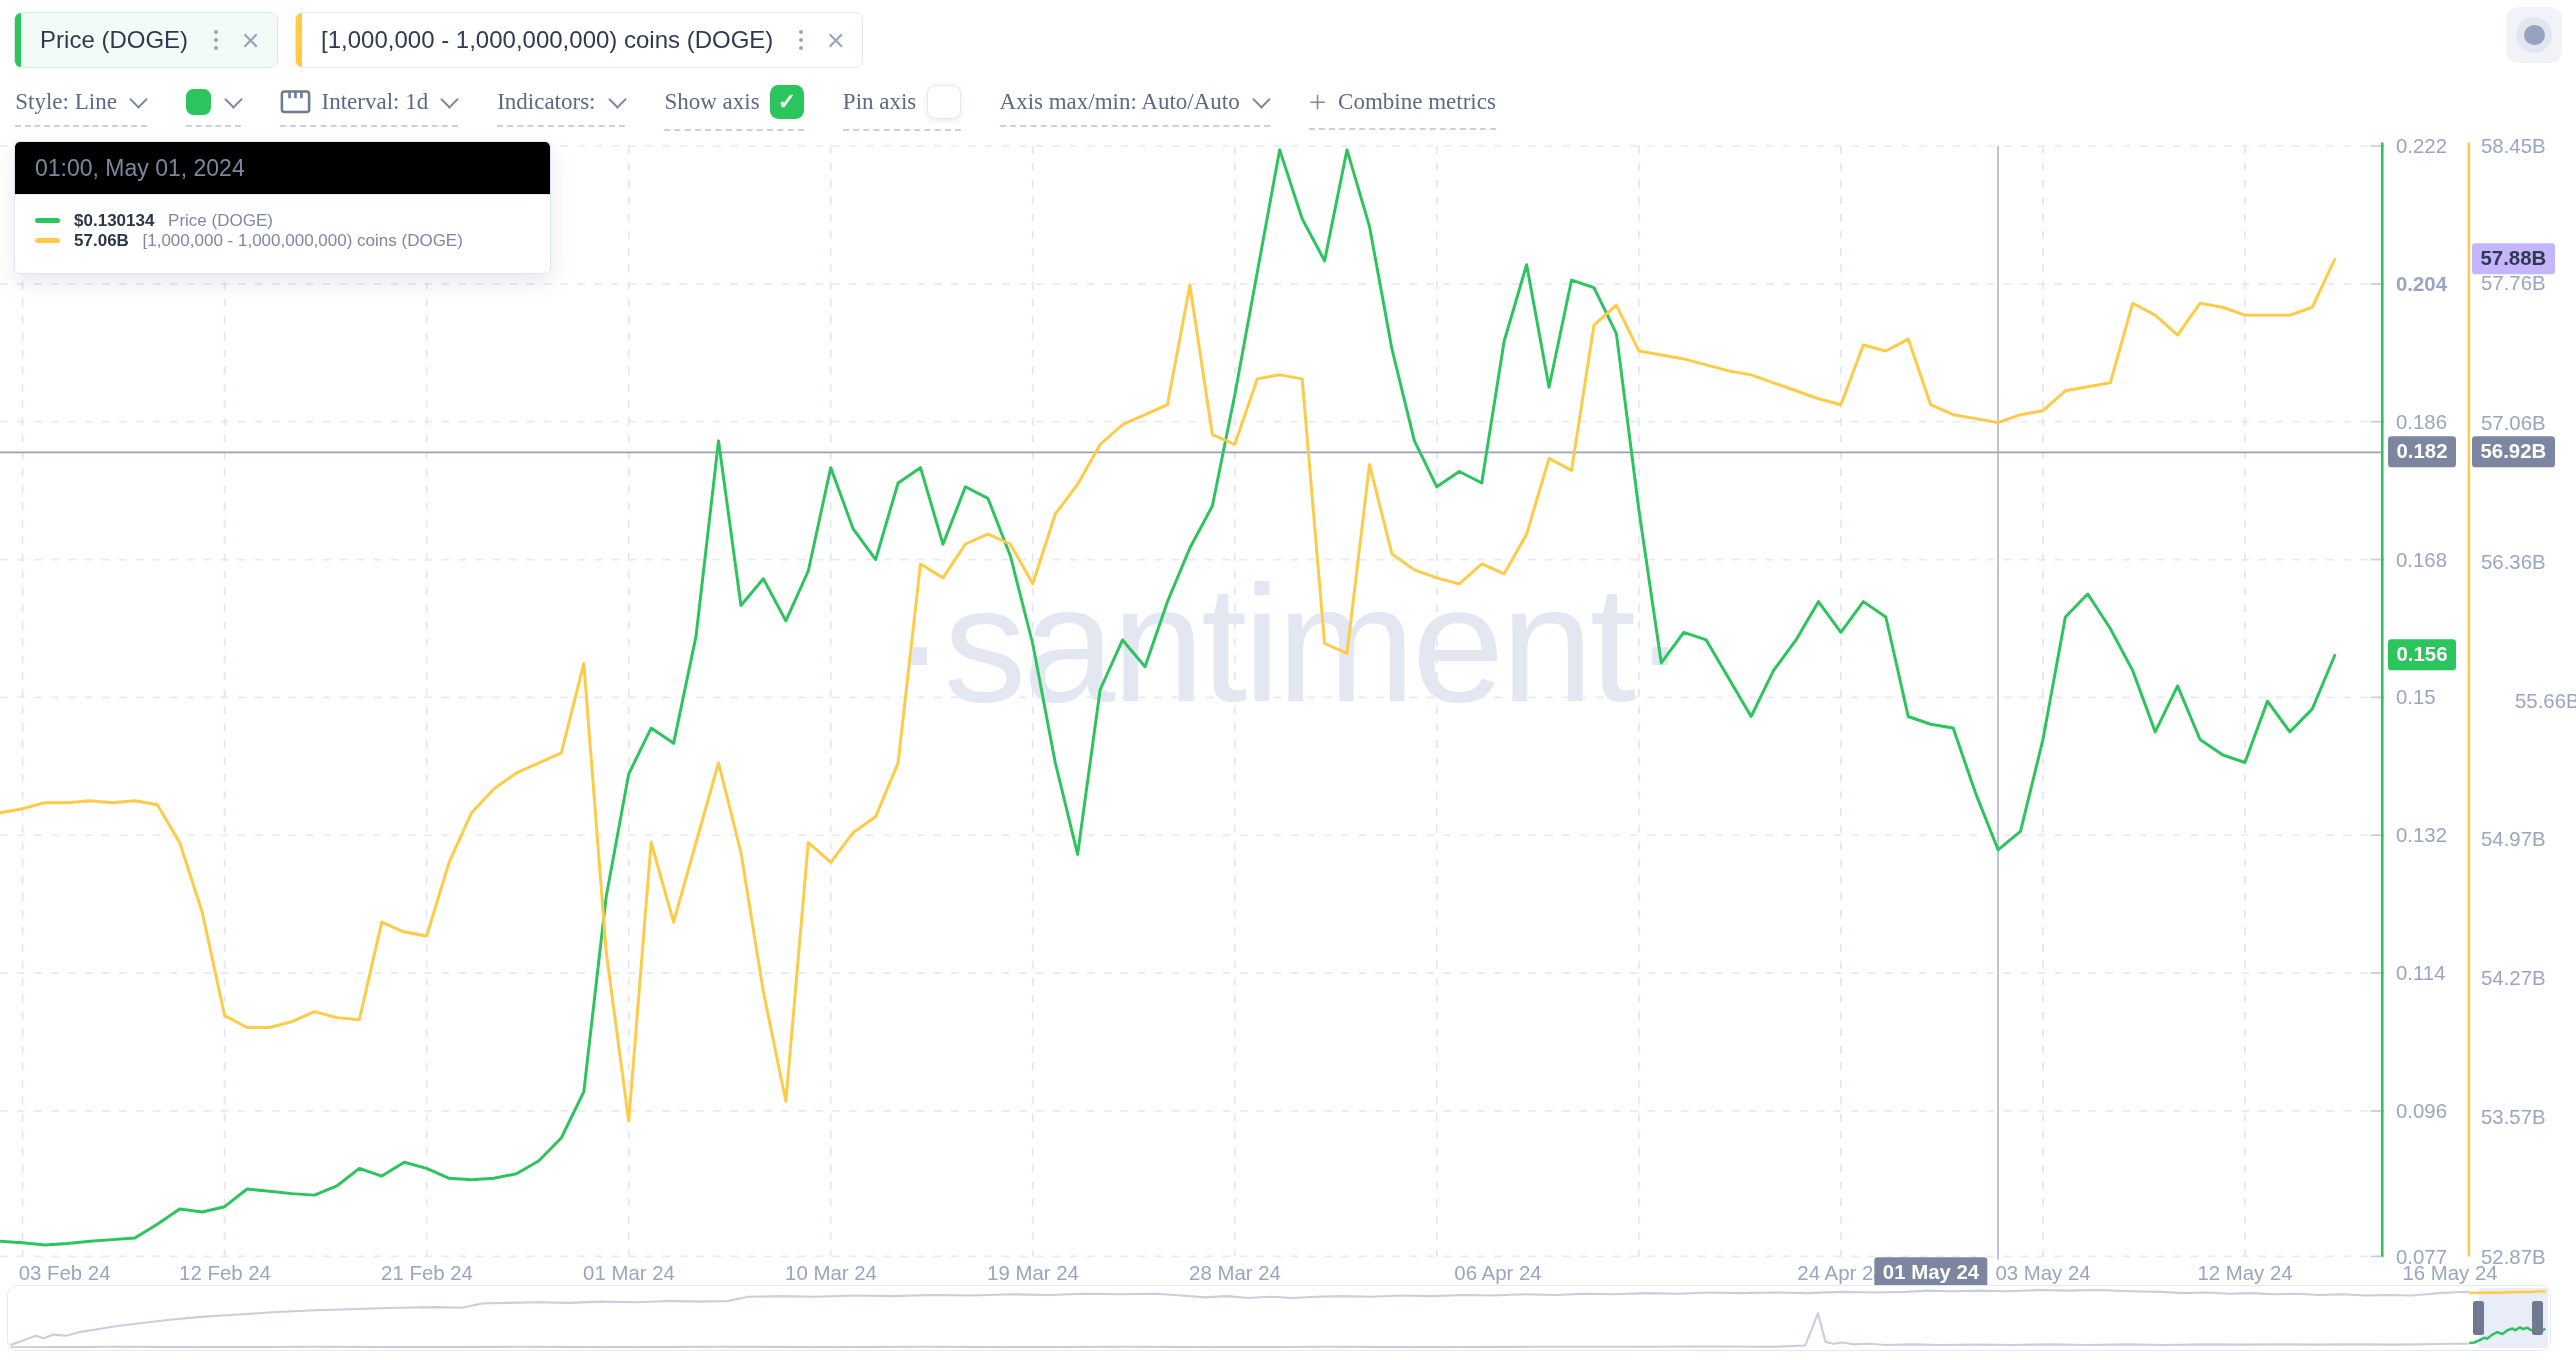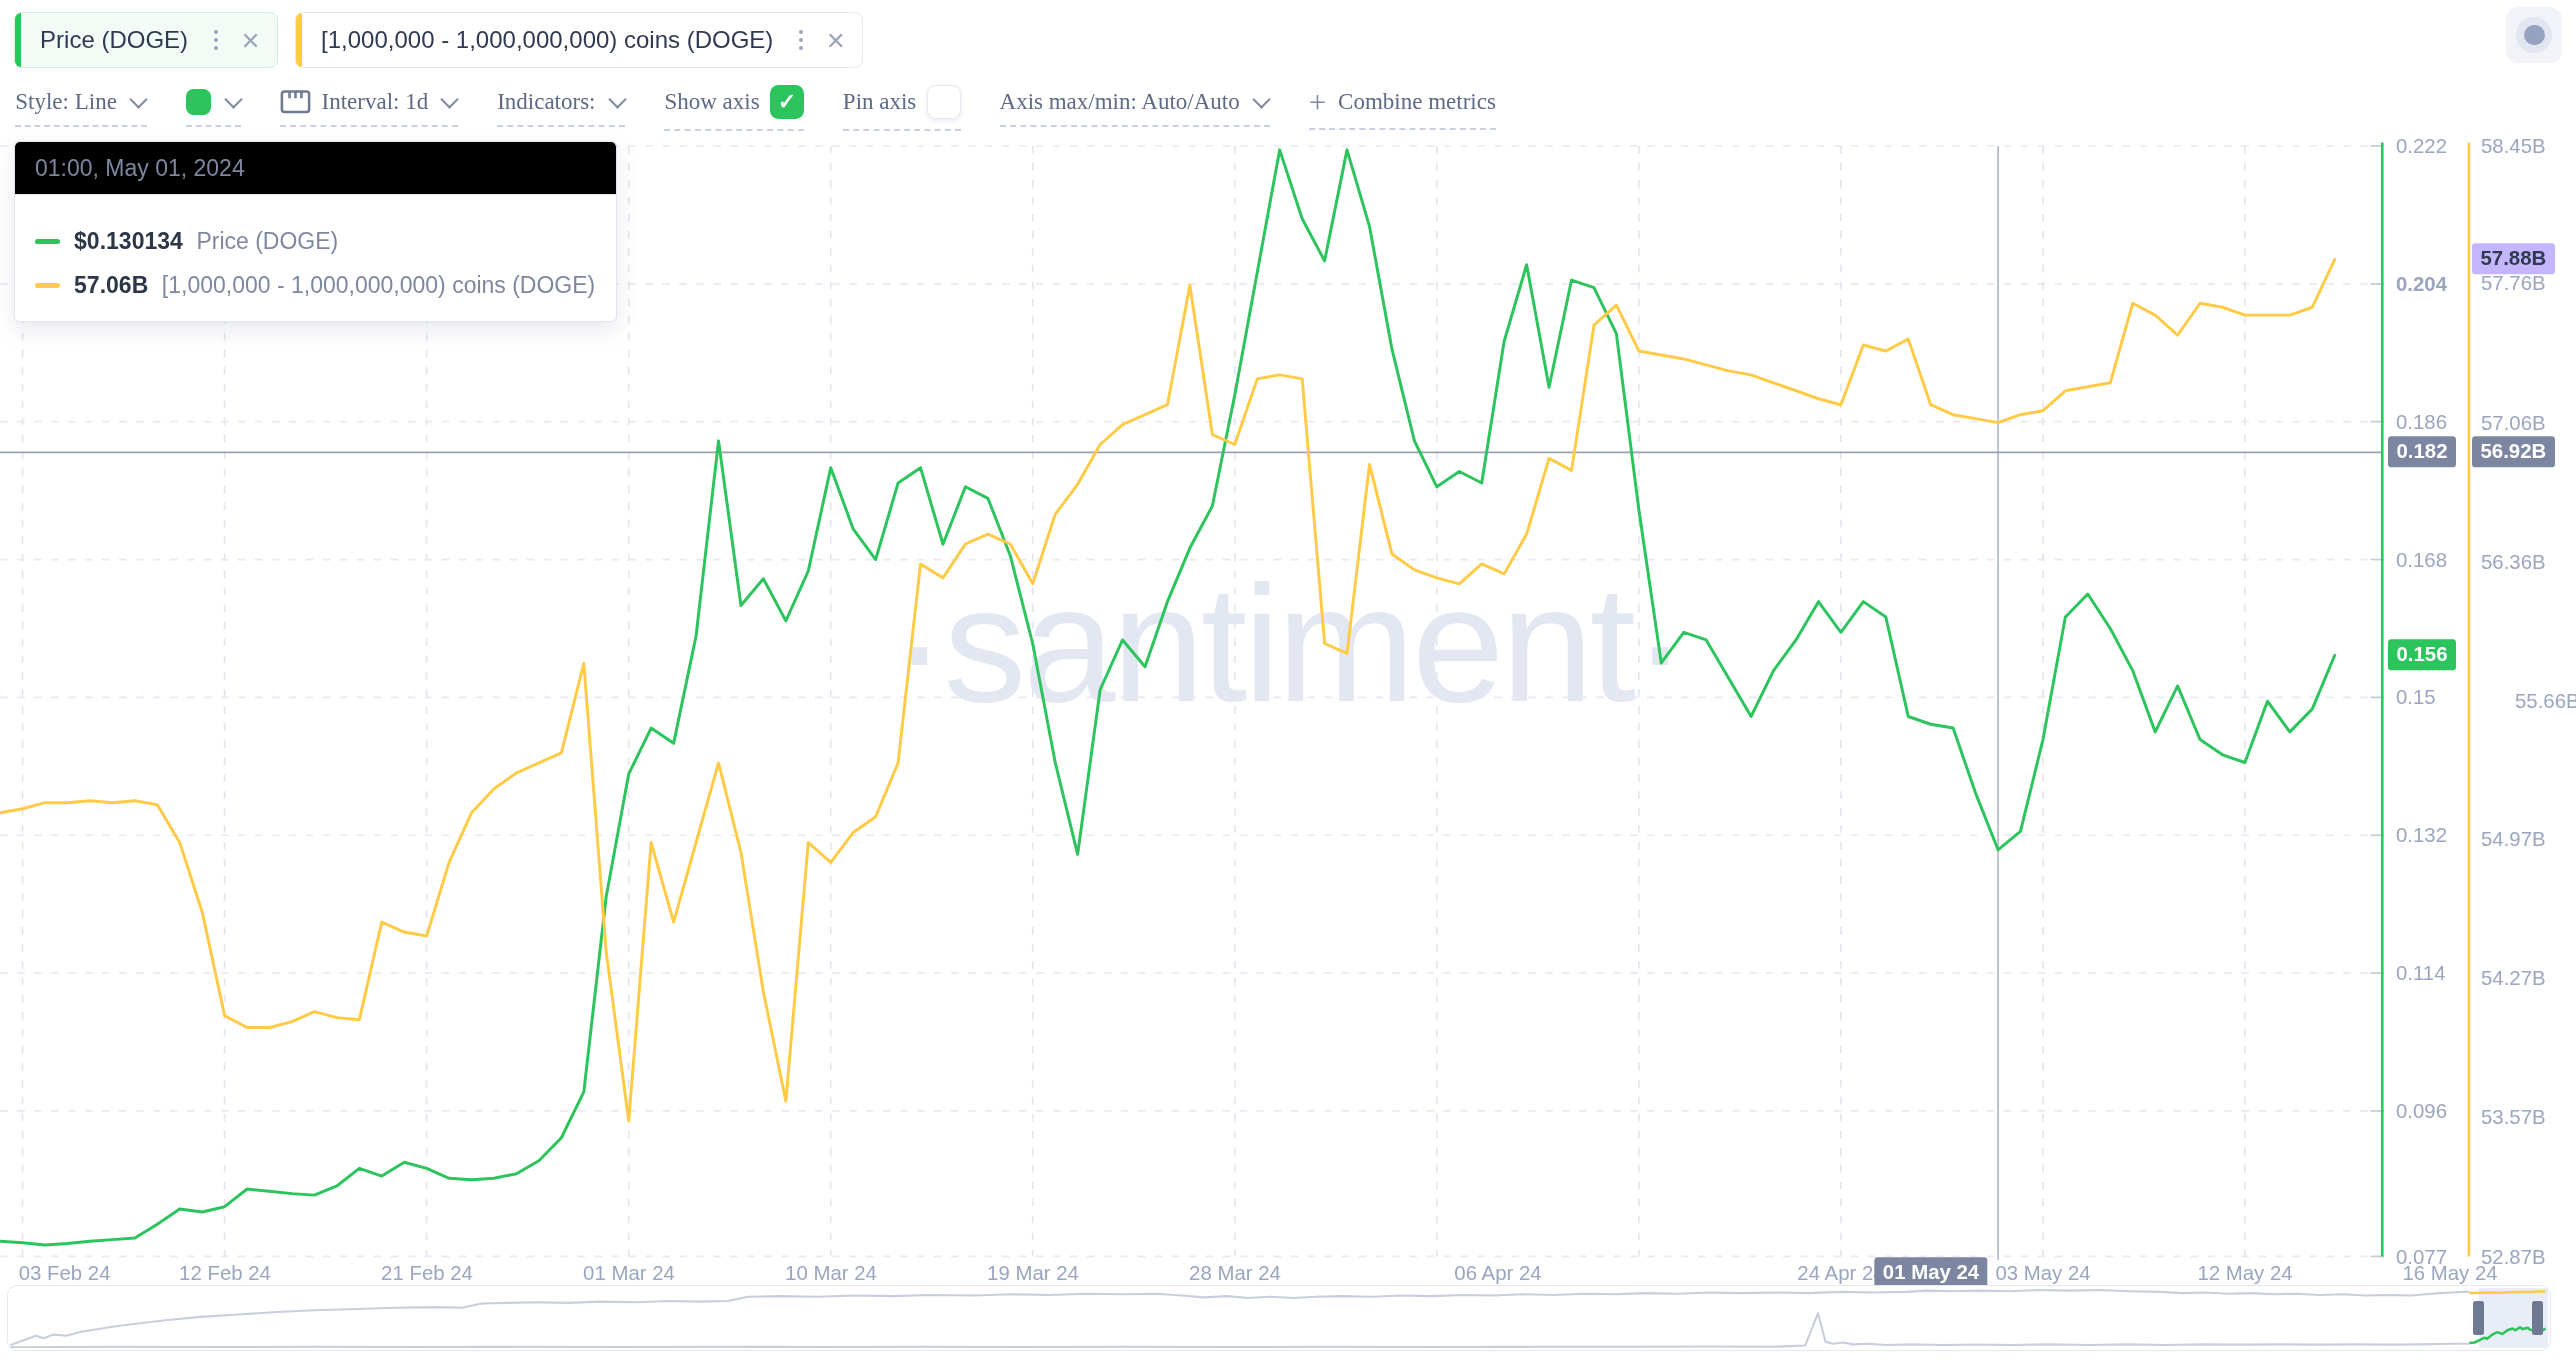--- a/index.html
+++ b/index.html
@@ -44,21 +44,21 @@
     white-space:nowrap;z-index:6;}
   .badge.slate{background:#7c86a0;color:#ffffff;}
   .badge.green{background:#2BC45D;color:#ffffff;}
   .badge.yellow{background:#c4b5fd;color:#2f3a52;}
   
   .tooltip{position:absolute;left:13.6px;top:141px;min-width:535px;background:#ffffff;z-index:10;
     border:0.8px solid #e1e5f0;border-radius:5.1px;box-shadow:0 8.5px 22px rgba(90,100,130,.14);}
   .tooltip .hd{background:#000000;border-bottom:0.8px solid #e1e5f0;border-radius:5.1px 5.1px 0 0;
     padding:12.7px 20.4px;font-size:23px;color:#7d87a0;}
   .tooltip .bd{padding:15.3px 20.4px 22px;}
-  .trow{display:flex;align-items:center;gap:13.6px;margin-top:17px;font-size:23px;}
+  .trow{display:flex;align-items:center;gap:13.6px;margin-top:0;font-size:17px;}
   .dash{width:25.5px;height:5.1px;border-radius:2.5px;flex:0 0 aupx;}
   .tval{font-weight:bold;color:#2b3647;}
   .tlbl{color:#7d87a0;}
   
   .nav{position:absolute;left:6.8px;top:1285px;width:2544px;height:66px;border:1.7px solid #e5e8f1;
     border-radius:10.2px;box-sizing:border-box;background:#fff;z-index:5;}
   .nav .shade{position:absolute;left:97.2%;right:1.7px;top:1.7px;bottom:1.7px;background:#e9edf7;z-index:1;}
   .nav svg{position:absolute;left:0;top:0.8px;z-index:2;}
   .handle{position:absolute;width:11px;height:34px;border-radius:2.5px;background:#6e7992;
     top:50%;transform:translateY(-50%);z-index:3;cursor:ew-resize;}

